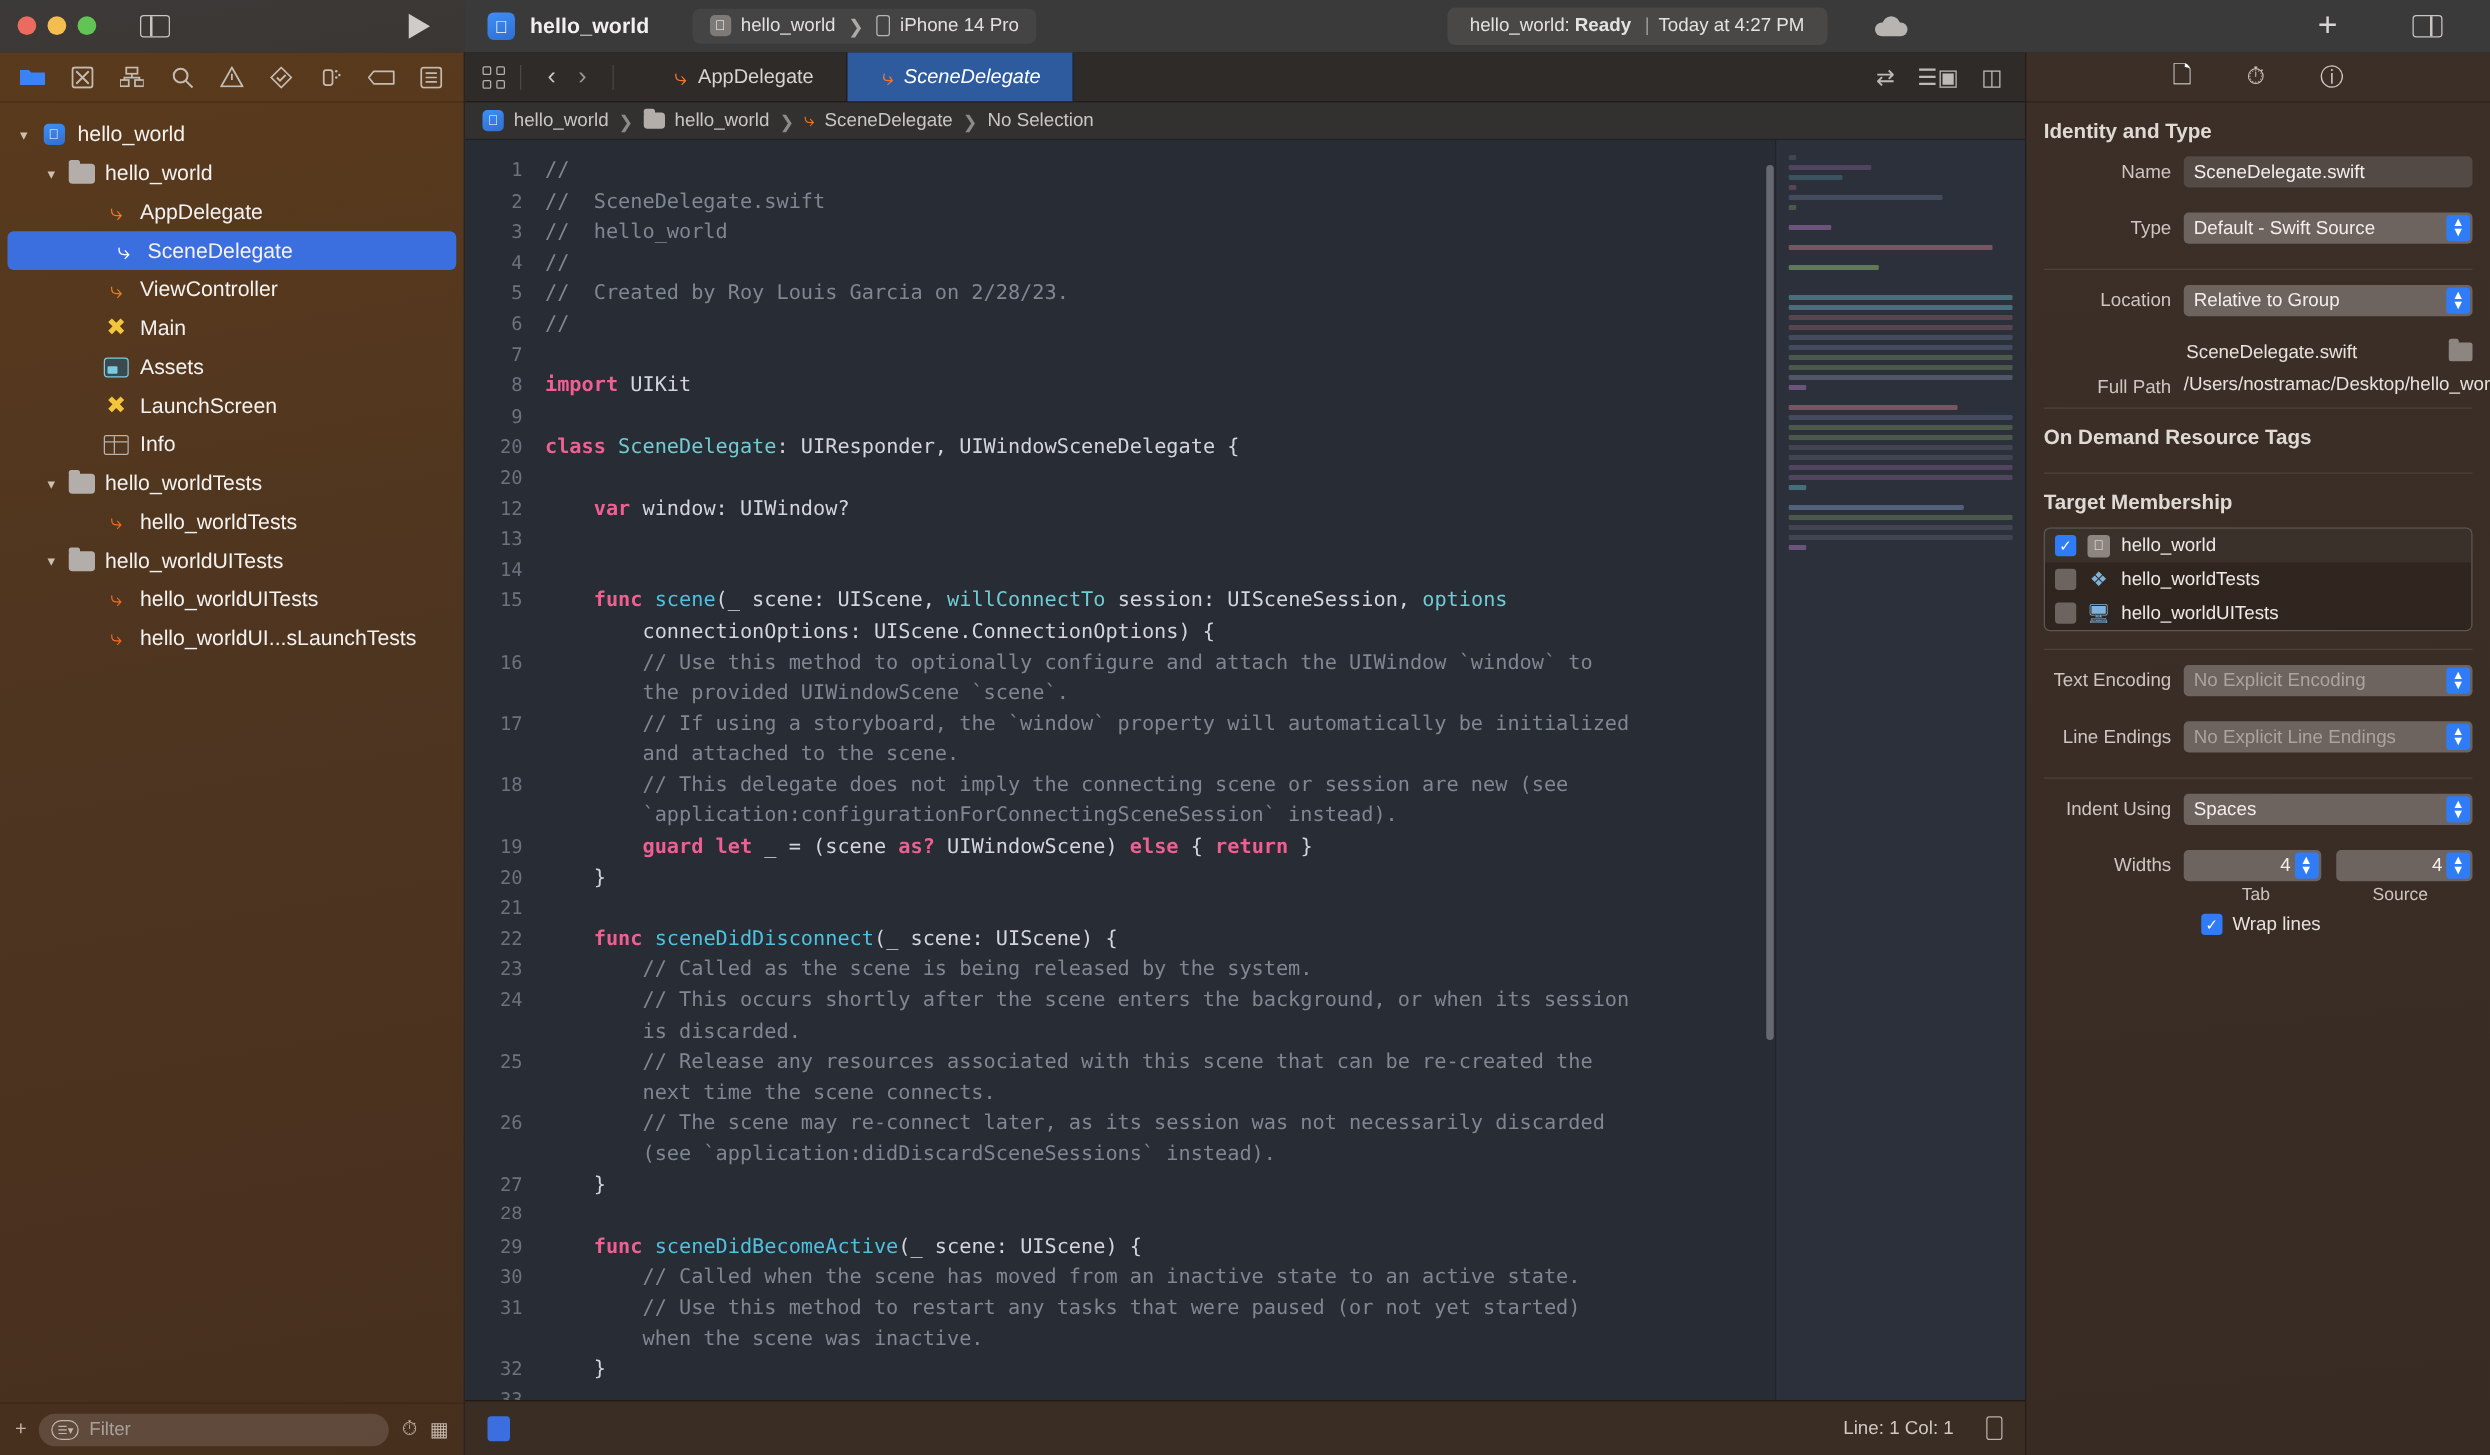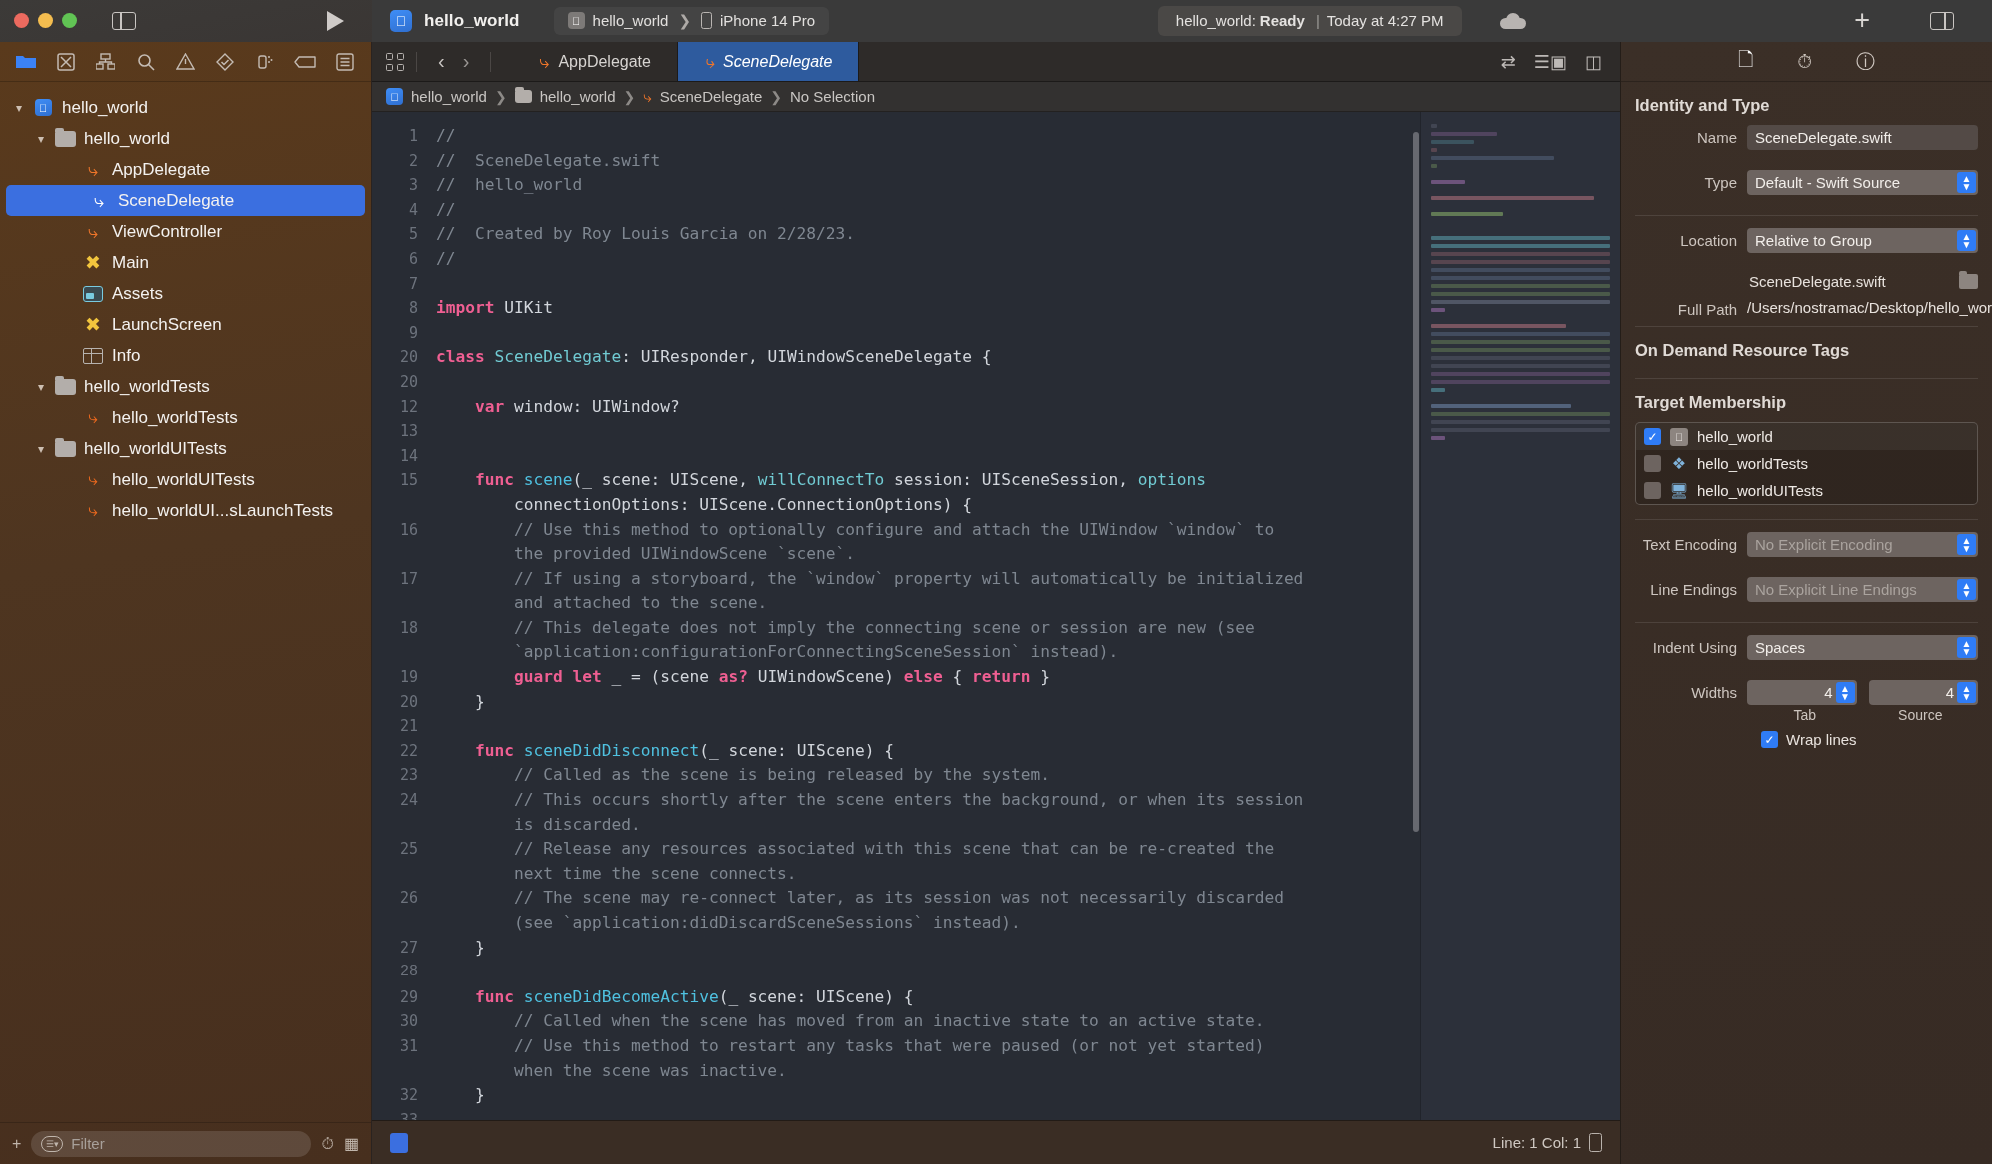--- a/index.html
+++ b/index.html
@@ -212,21 +212,21 @@
     position:absolute; right: 201px; top: 20px; width: 6px; height: 700px;
     background: rgba(190,190,195,.42); border-radius: 3px;
   }
 
   .statusbar {
     height: 44px; min-height:44px; display:flex; align-items:center;
     background: linear-gradient(180deg,#3a2d24,#3a2d24);
     border-top: 1px solid #221b16; padding: 0 18px;
   }
   .sb-blue { width: 18px; height: 20px; background:#3b6fe0; border-radius:3px; }
-  .sb-right { margin-left:auto; display:flex; align-items:center; gap: 8px; }
+  .sb-right { margin-left:auto; display:flex; align-items:center; gap: 26px; }
   .sb-txt { color:#cfc8c2; font-size: 15px; }
   .sb-min { width: 13px; height: 19px; border:1.5px solid #b9b2ac; border-radius:2.5px; }
 
   
   .inspector {
     width: 372px; min-width: 372px;
     background: linear-gradient(175deg,#3b2f27 0%,#372b24 100%);
     border-left: 1px solid #241d18;
     display:flex; flex-direction:column;
   }

